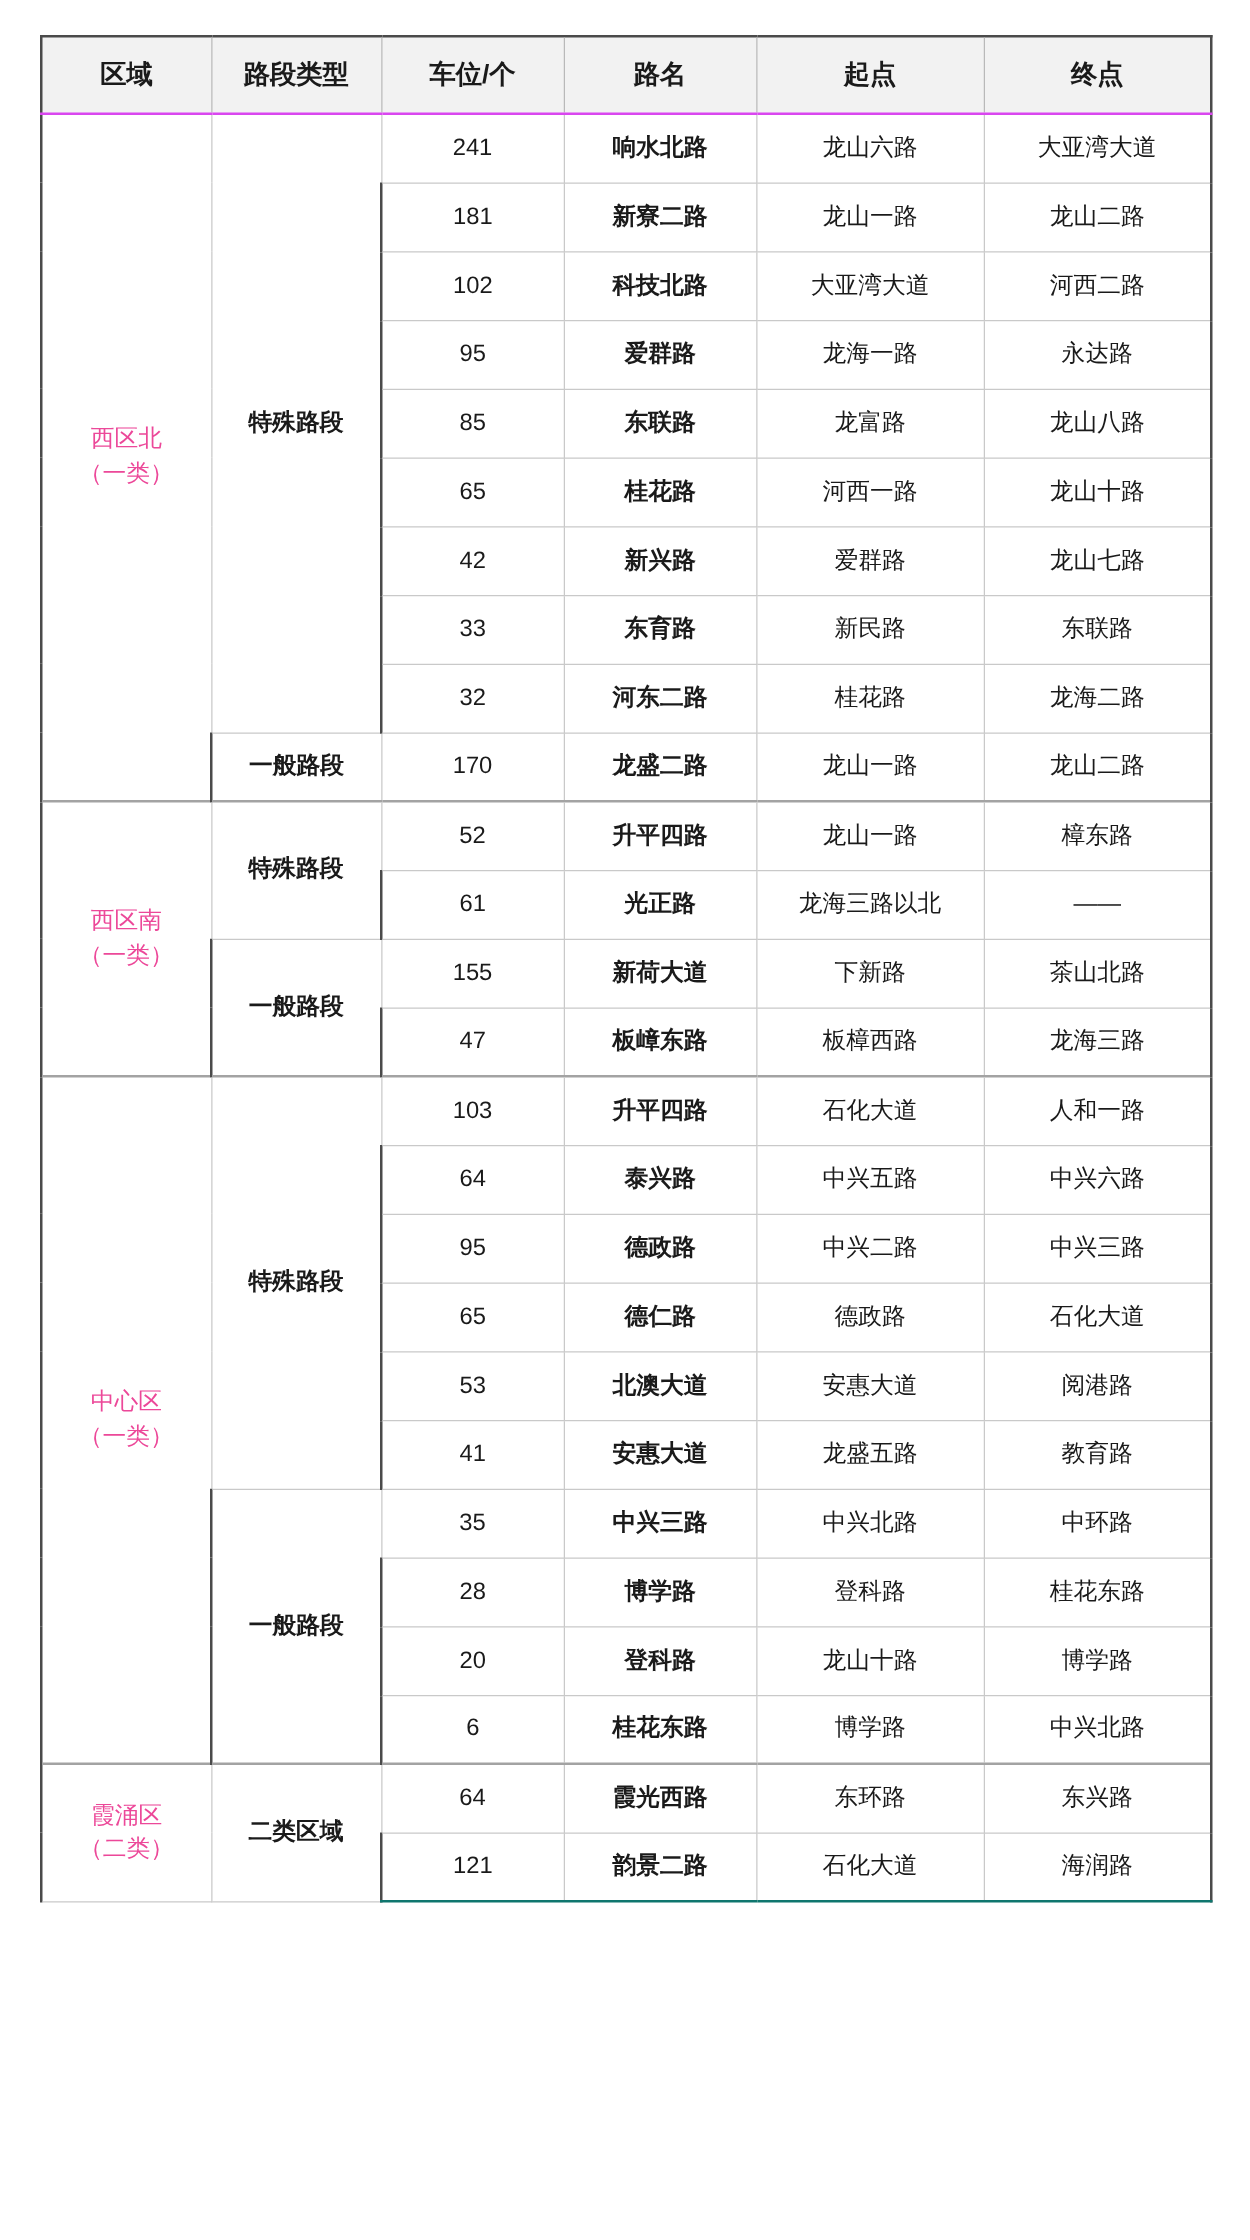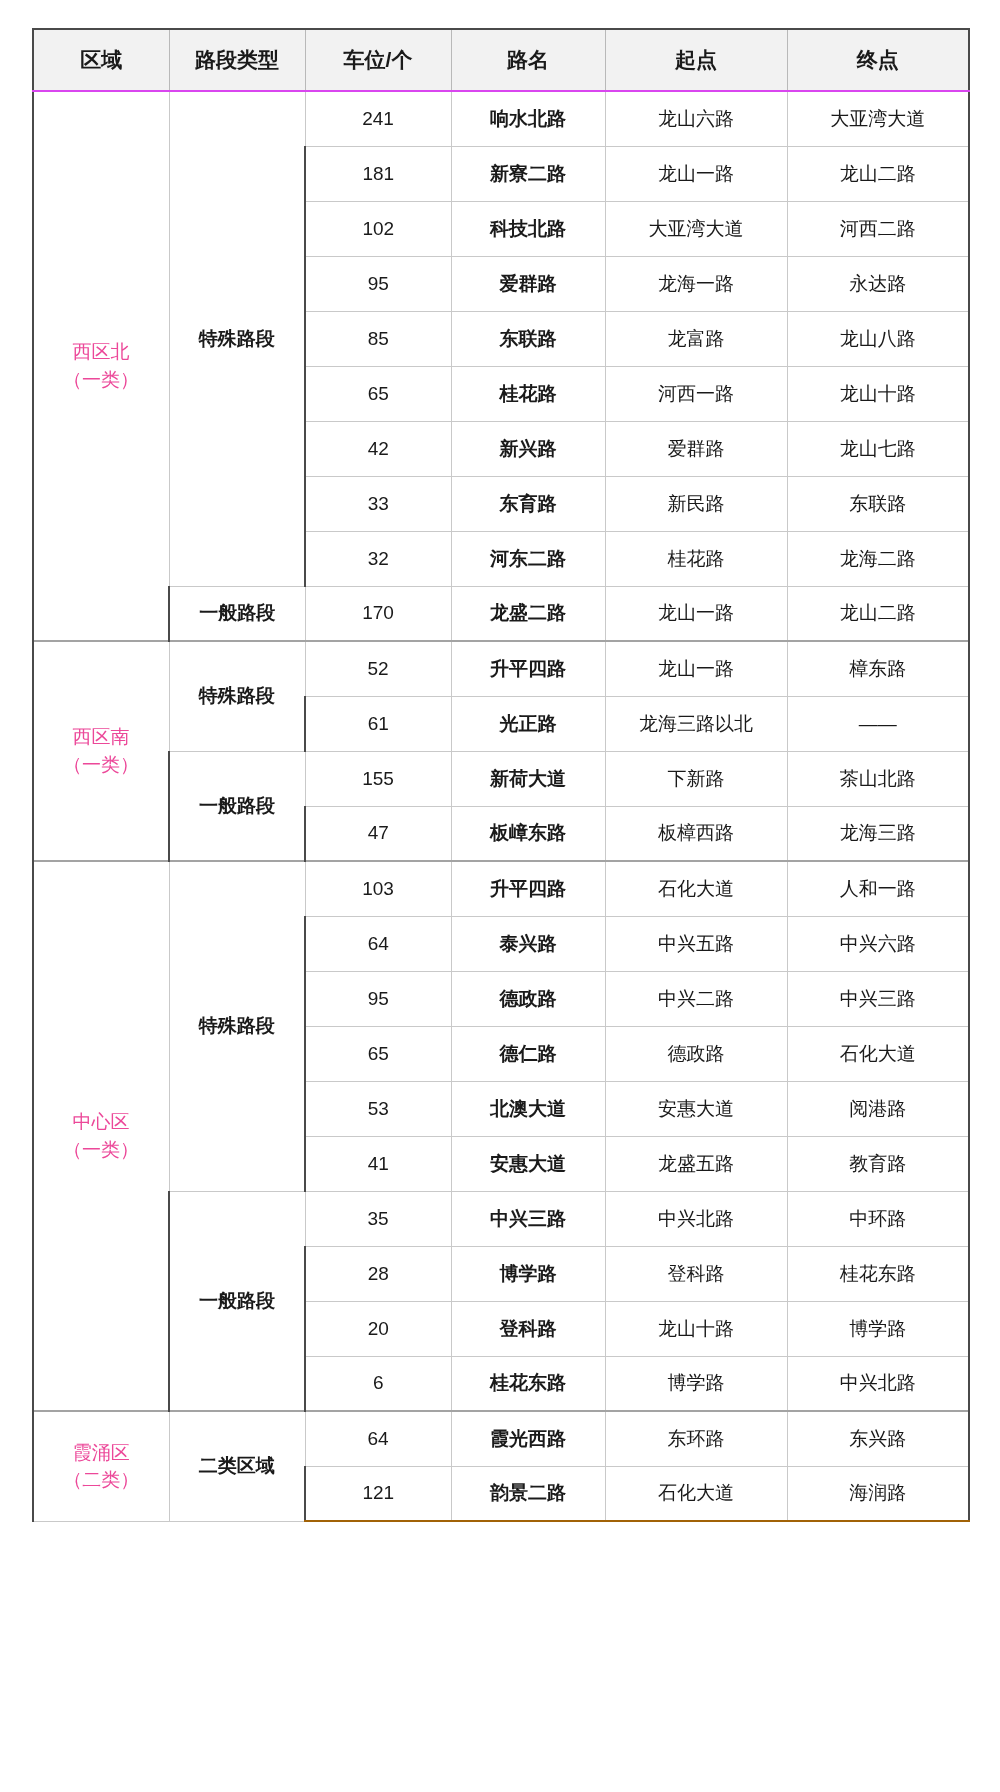--- a/index.html
+++ b/index.html
@@ -73,21 +73,21 @@
   
   tr.group-start > td,
   tr.group-start > th {
     border-top: 2px solid #a3a3a3;
   }
   table.parking-table thead tr th {
     border-top: 2px solid #4a4a4a;
     border-bottom: 2px solid #d946ef;
   }
   tbody tr:last-child > td {
-    border-bottom: 2px solid #a16207;
+    border-bottom: 2px solid #0f766e;
   }
   td.area-cell, td.type-cell {
     border-left-color: #8d8d8d;
     border-right-color: #8d8d8d;
   }
   table.parking-table tr > td:first-child {
     border-left: 2px solid #4a4a4a;
   }
   table.parking-table tr > td:last-child,
   table.parking-table tr > th:last-child {

